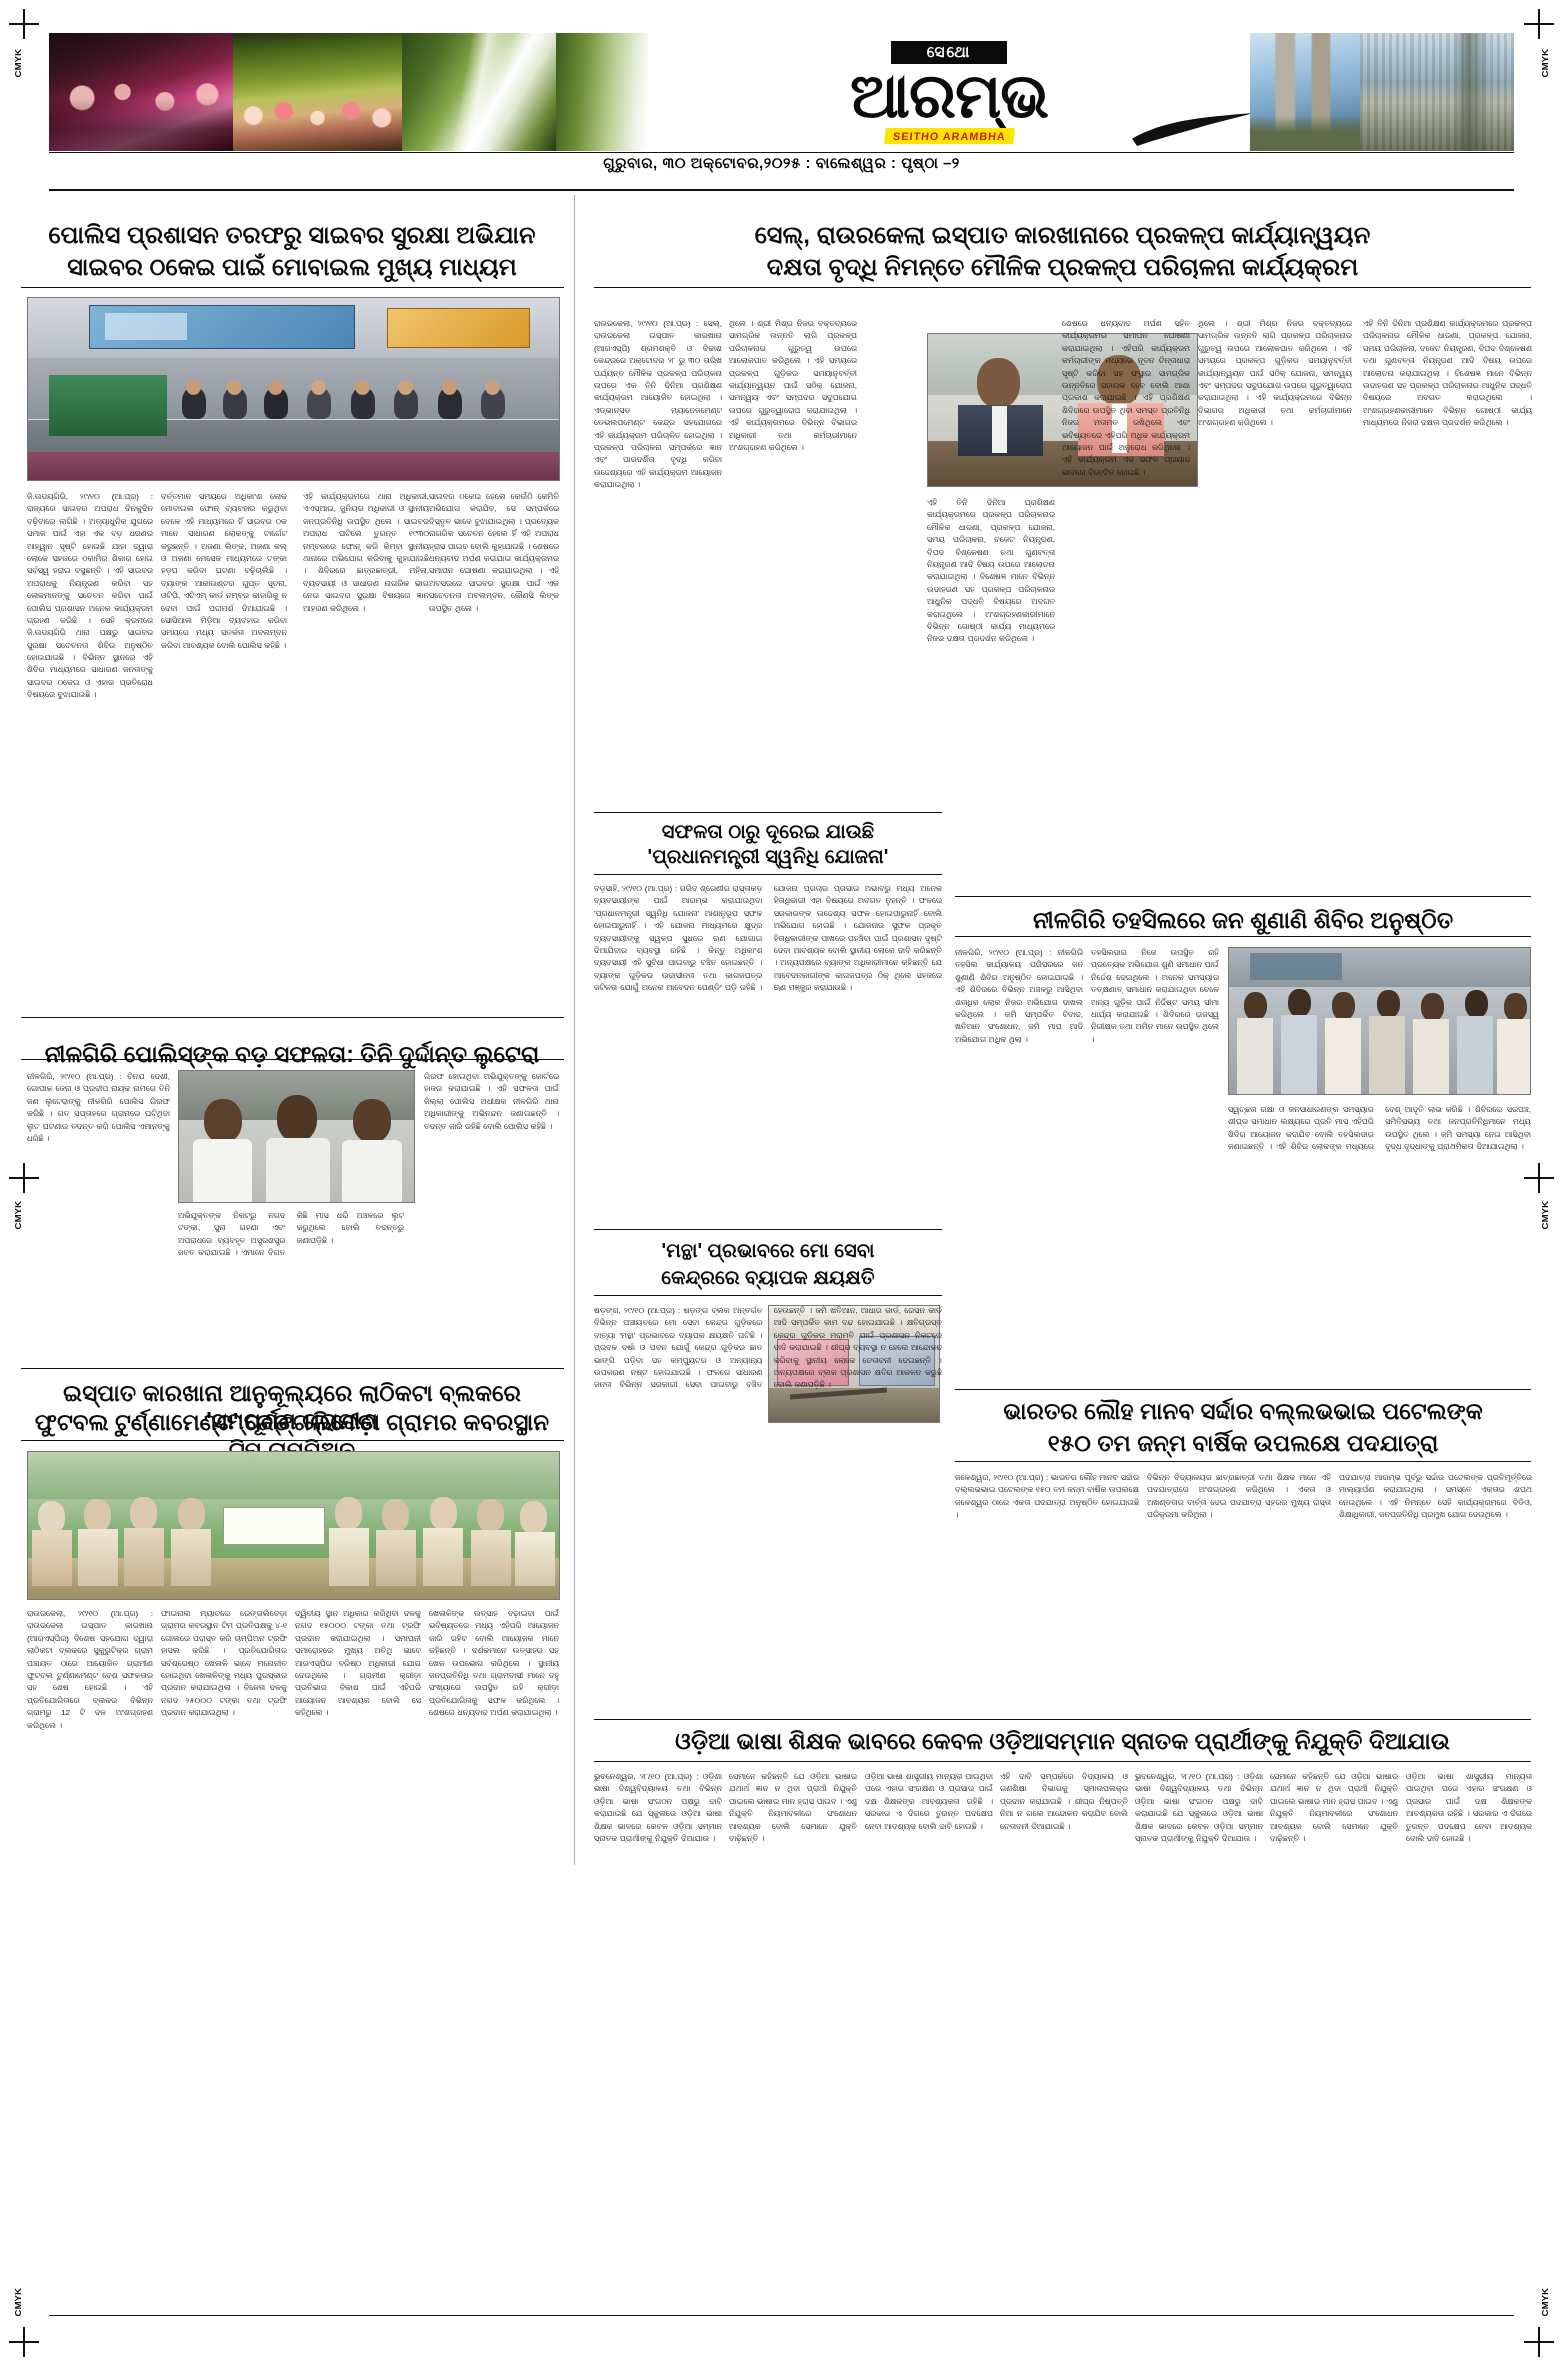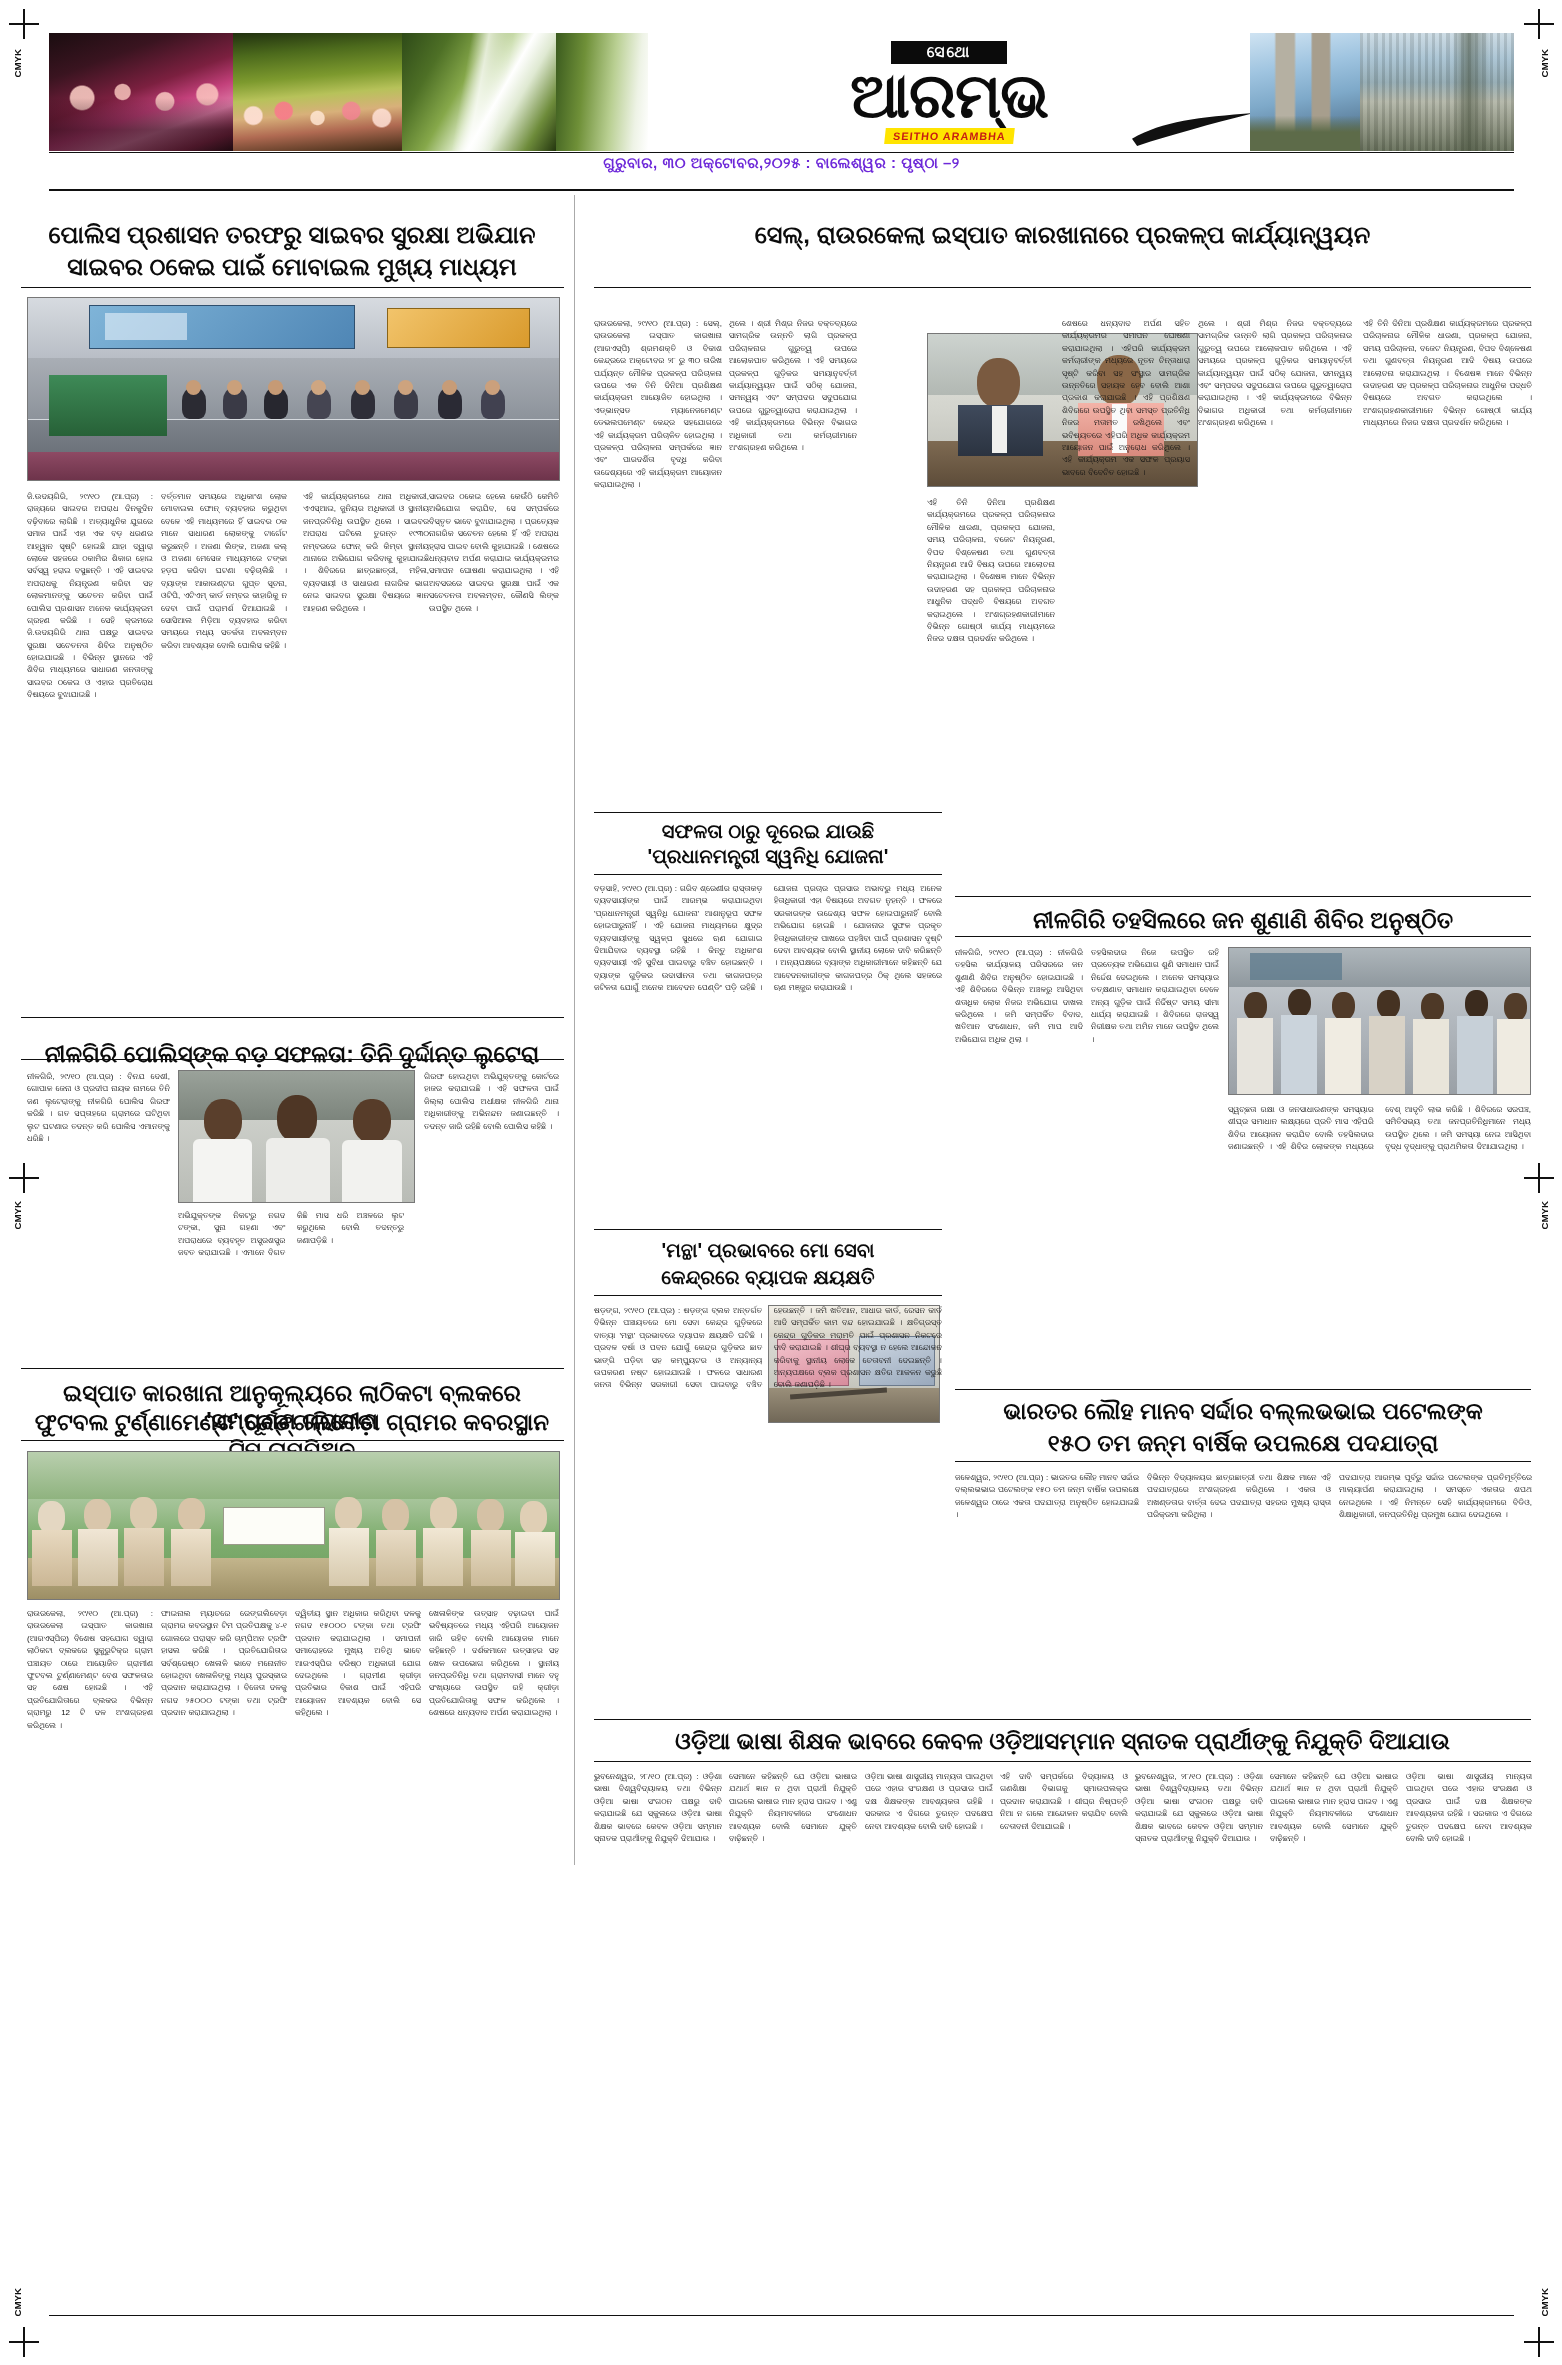--- a/index.html
+++ b/index.html
@@ -75,21 +75,21 @@
 
   
   .ph { position: relative; overflow: hidden; }
   .ph .ov { position: absolute; inset: 0; }
 
   
   .datebar {
     position: absolute;
     left: 49px; top: 154px; width: 1465px;
     text-align: center;
-    font-size: 15px; font-weight: 700; color: #6d28d9;
+    font-size: 15px; font-weight: 700; color: #000000;
     letter-spacing: 0.5px;
   }
 
   
   .hr {
     position: absolute; background: #111; height: 1.5px;
   }
   .vr {
     position: absolute; background: #aaa; width: 0.5px;
   }
@@ -290,20 +290,21 @@
     <div class="blob" style="left:492px;top:49px;width:27px;height:33px;background:#e0cfb5;border-radius:45%;"></div>
     <div class="rect" style="left:487px;top:80px;width:40px;height:54px;background:linear-gradient(180deg,#f4ecdc,#d5c7a9);"></div>
   </div>
 
   <div class="col" style="left:27px;top:1608px;width:126px;height:697px;">ରାଉରକେଲା, ୨୯/୧୦ (ଆ.ପ୍ର) : ରାଉରକେଲା ଇସ୍ପାତ କାରଖାନା (ଆରଏସ୍ପିର) ବିଶେଷ ସହଯୋଗ ଦ୍ୱାରା ଲାଠିକଟା ବ୍ଲକରେ ସୁକୁରୁଟିକ୍ର ଗ୍ରାମ ପଞ୍ଚାୟତ ଠାରେ ଆୟୋଜିତ ଗ୍ରାମୀଣ ଫୁଟବଲ ଟୁର୍ଣ୍ଣାମେଣ୍ଟ ବେଶ ସଫଳତାର ସହ ଶେଷ ହୋଇଛି । ଏହି ପ୍ରତିଯୋଗିତାରେ ବ୍ଲକର ବିଭିନ୍ନ ଗ୍ରାମରୁ 12 ଟି ଦଳ ଅଂଶଗ୍ରହଣ କରିଥିଲେ ।</div>
   <div class="col" style="left:161px;top:1608px;width:126px;height:697px;">ଫାଇନାଲ ମ୍ୟାଚରେ ରେଙ୍ଗଲିବେଡ଼ା ଗ୍ରାମର କବରସ୍ଥାନ ଟିମ ପ୍ରତିପକ୍ଷକୁ ୪-୧ ଗୋଲରେ ପରାସ୍ତ କରି ଚାମ୍ପିଅନ ଟ୍ରଫି ହାସଲ କରିଛି । ପ୍ରତିଯୋଗିତାର ସର୍ବଶ୍ରେଷ୍ଠ ଖେଳାଳି ଭାବେ ମନୋନୀତ ହୋଇଥିବା ଖେଳାଳିଙ୍କୁ ମଧ୍ୟ ପୁରସ୍କାର ପ୍ରଦାନ କରାଯାଇଥିଲା । ବିଜେତା ଦଳକୁ ନଗଦ ୨୫୦୦୦ ଟଙ୍କା ତଥା ଟ୍ରଫି ପ୍ରଦାନ କରାଯାଇଥିଲା ।</div>
   <div class="col" style="left:295px;top:1608px;width:126px;height:697px;">ଦ୍ୱିତୀୟ ସ୍ଥାନ ଅଧିକାର କରିଥିବା ଦଳକୁ ନଗଦ ୧୫୦୦୦ ଟଙ୍କା ତଥା ଟ୍ରଫି ପ୍ରଦାନ କରାଯାଇଥିଲା । ସମାପନୀ ସମାରୋହରେ ମୁଖ୍ୟ ଅତିଥି ଭାବେ ଆରଏସ୍ପିର ବରିଷ୍ଠ ଅଧିକାରୀ ଯୋଗ ଦେଇଥିଲେ । ଗ୍ରାମୀଣ କ୍ରୀଡ଼ା ପ୍ରତିଭାର ବିକାଶ ପାଇଁ ଏହିପରି ଆୟୋଜନ ଆବଶ୍ୟକ ବୋଲି ସେ କହିଥିଲେ ।</div>
   <div class="col" style="left:429px;top:1608px;width:130px;height:697px;">ଖେଳାଳିଙ୍କ ଉତ୍ସାହ ବଢ଼ାଇବା ପାଇଁ ଭବିଷ୍ୟତରେ ମଧ୍ୟ ଏହିପରି ଆୟୋଜନ ଜାରି ରହିବ ବୋଲି ଆୟୋଜକ ମାନେ କହିଛନ୍ତି । ଦର୍ଶକମାନେ ଉତ୍ସାହର ସହ ଖେଳ ଉପଭୋଗ କରିଥିଲେ । ସ୍ଥାନୀୟ ଜନପ୍ରତିନିଧି ତଥା ଗ୍ରାମବାସୀ ମାନେ ବହୁ ସଂଖ୍ୟାରେ ଉପସ୍ଥିତ ରହି କ୍ରୀଡ଼ା ପ୍ରତିଯୋଗିତାକୁ ସଫଳ କରିଥିଲେ । ଶେଷରେ ଧନ୍ୟବାଦ ଅର୍ପଣ କରାଯାଇଥିଲା ।</div>
 
   <div class="hl xl" style="left:594px;top:220px;width:937px;">ସେଲ୍‌, ରାଉରକେଲା ଇସ୍ପାତ କାରଖାନାରେ ପ୍ରକଳ୍ପ କାର୍ଯ୍ୟାନ୍ୱୟନ</div>
+  <div class="hl xl" style="left:594px;top:252px;width:937px;">ଦକ୍ଷତା ବୃଦ୍ଧି ନିମନ୍ତେ ମୌଳିକ ପ୍ରକଳ୍ପ ପରିଚାଳନା କାର୍ଯ୍ୟକ୍ରମ</div>
   <div class="hr" style="left:594px;top:287px;width:937px;height:1px;"></div>
 
   <div class="col" style="left:594px;top:318px;width:128px;height:482px;">ରାଉରକେଲା, ୨୯/୧୦ (ଆ.ପ୍ର) : ସେଲ୍, ରାଉରକେଲା ଇସ୍ପାତ କାରଖାନା (ଆରଏସ୍ପି) ଶ୍ରମଶକ୍ତି ଓ ବିକାଶ କେନ୍ଦ୍ରରେ ଅକ୍ଟୋବର ୨୮ ରୁ ୩୦ ତାରିଖ ପର୍ଯ୍ୟନ୍ତ ମୌଳିକ ପ୍ରକଳ୍ପ ପରିଚାଳନା ଉପରେ ଏକ ତିନି ଦିନିଆ ପ୍ରଶିକ୍ଷଣ କାର୍ଯ୍ୟକ୍ରମ ଆୟୋଜିତ ହୋଇଥିଲା । ଏଡ୍ଭାନ୍ସଡ ମ୍ୟାନେଜମେଣ୍ଟ ଡେଭଲପମେଣ୍ଟ କେନ୍ଦ୍ର ସହଯୋଗରେ ଏହି କାର୍ଯ୍ୟକ୍ରମ ପରିଚାଳିତ ହୋଇଥିଲା । ପ୍ରକଳ୍ପ ପରିଚାଳନା ସମ୍ପର୍କରେ ଜ୍ଞାନ ଏବଂ ପାରଦର୍ଶିତା ବୃଦ୍ଧି କରିବା ଉଦ୍ଦେଶ୍ୟରେ ଏହି କାର୍ଯ୍ୟକ୍ରମ ଆୟୋଜନ କରାଯାଇଥିଲା ।</div>
   <div class="col" style="left:729px;top:318px;width:128px;height:482px;">ଥିଲେ । ଶ୍ରୀ ମିଶ୍ର ନିଜର ବକ୍ତବ୍ୟରେ ସାମଗ୍ରିକ ଉନ୍ନତି ଲାଗି ପ୍ରକଳ୍ପ ପରିଚାଳନାର ଗୁରୁତ୍ୱ ଉପରେ ଆଲୋକପାତ କରିଥିଲେ । ଏହି ସମୟରେ ପ୍ରକଳ୍ପ ଗୁଡ଼ିକର ସମୟାନୁବର୍ତ୍ତୀ କାର୍ଯ୍ୟାନ୍ୱୟନ ପାଇଁ ସଠିକ୍ ଯୋଜନା, ସମନ୍ୱୟ ଏବଂ ସମ୍ପଦର ସଦୁପଯୋଗ ଉପରେ ଗୁରୁତ୍ୱାରୋପ କରାଯାଇଥିଲା । ଏହି କାର୍ଯ୍ୟକ୍ରମରେ ବିଭିନ୍ନ ବିଭାଗର ଅଧିକାରୀ ତଥା କର୍ମଚାରୀମାନେ ଅଂଶଗ୍ରହଣ କରିଥିଲେ ।</div>
 
   <div class="photo" style="left:927px;top:333px;width:271px;height:154px;">
     <div class="sky" style="background:linear-gradient(180deg,#e5e6e0 0%,#d3d4cd 50%,#b9bab2 100%);"></div>
     <div class="rect" style="left:0;top:0;width:100%;height:61px;background:linear-gradient(180deg,#cdd3cf,#b2b8b3);"></div>
     <div class="rect" style="left:0;top:107px;width:100%;height:47px;background:linear-gradient(180deg,#7e6a52,#5c4b38);"></div>
     <div class="blob" style="left:49px;top:23.6px;width:43px;height:50px;background:#7a5a40;border-radius:46%;"></div>

